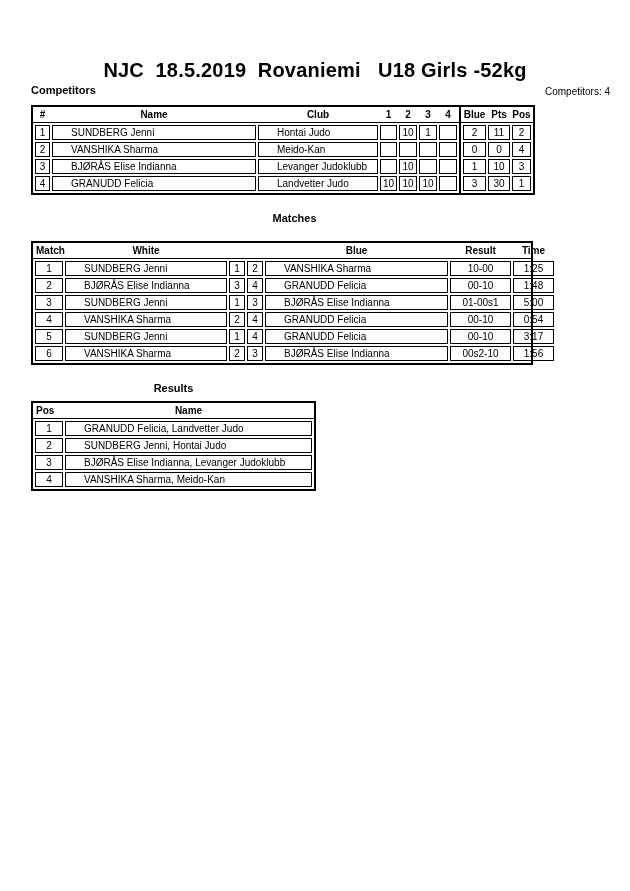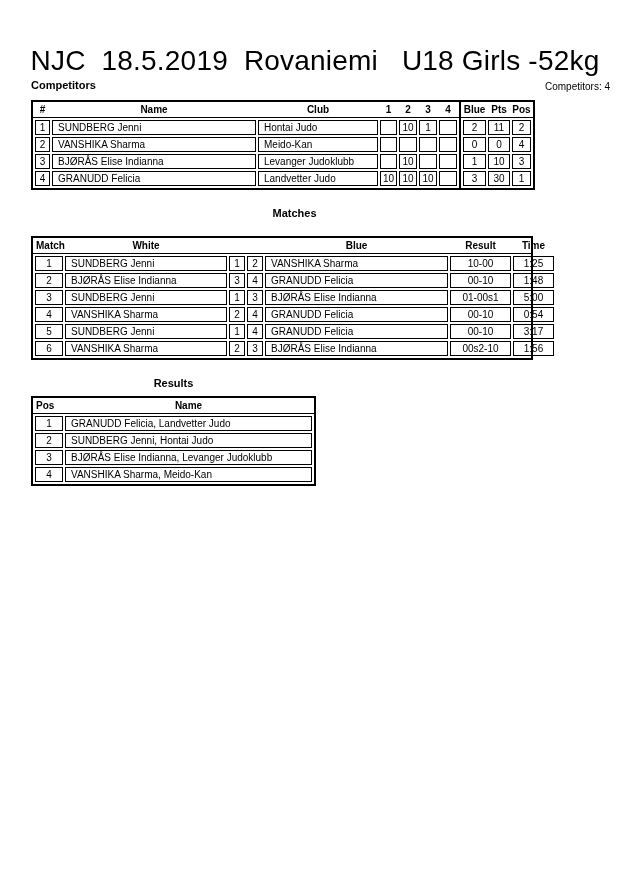--- a/index.html
+++ b/index.html
@@ -1,21 +1,21 @@
 <!DOCTYPE html>
 <html><head>
 <meta charset="utf-8">
 <style>
   html,body { margin:0; padding:0; background:#ffffff; }
   .page {
     width:630px; height:891px; background:#ffffff; color:#000;
     font-family:"Liberation Sans", sans-serif; position:relative; overflow:hidden;
   }
   .title {
-    padding-top:45px; text-align:center; font-weight:400; font-size:28px;
+    padding-top:59px; text-align:center; font-weight:700; font-size:20px;
     white-space:pre; letter-spacing:0.2px;
   }
   .subhead-row { position:relative; height:15px; margin-top:2px; }
   .heading { font-weight:700; font-size:11px; }
   .competitors-heading { position:absolute; left:31px; width:429px; text-align:left; }
   .competitors-count { position:absolute; right:20px; top:2px; font-size:10px; font-weight:400; }
   .matches-heading  { margin:17px 0 0 31px; width:527px; text-align:center; }
   .results-heading  { margin:17px 0 0 31px; width:285px; text-align:center; }
 
   .tbl { border:2px solid #000; margin-left:31px; box-sizing:border-box; background:#fff; }
@@ -33,21 +33,21 @@
   }
   .th { font-weight:700; font-size:10px; text-align:center; white-space:nowrap; line-height:15px; }
   .th.left { text-align:left; padding-left:1px; }
 
   .tbody { display:grid; gap:2px; padding:2px; grid-auto-rows:15px; }
   .cell {
     border:1px solid #000; box-sizing:border-box; font-size:10px;
     display:flex; align-items:center; justify-content:center;
     white-space:nowrap; overflow:visible;
   }
-  .cell.left { justify-content:flex-start; padding-left:5px; }
+  .cell.left { justify-content:flex-start; padding-left:18px; }
 
   .grid-comp-left  { grid-template-columns:15px 204px 120px 17px 18px 18px 18px; }
   .grid-comp-right { grid-template-columns:23px 22px 19px; }
   .grid-matches    { grid-template-columns:28px 162px 16px 16px 183px 61px 41px; }
   .grid-results    { grid-template-columns:28px 247px; }
 </style>
 </head>
 <body>
 
 <div class="page">

